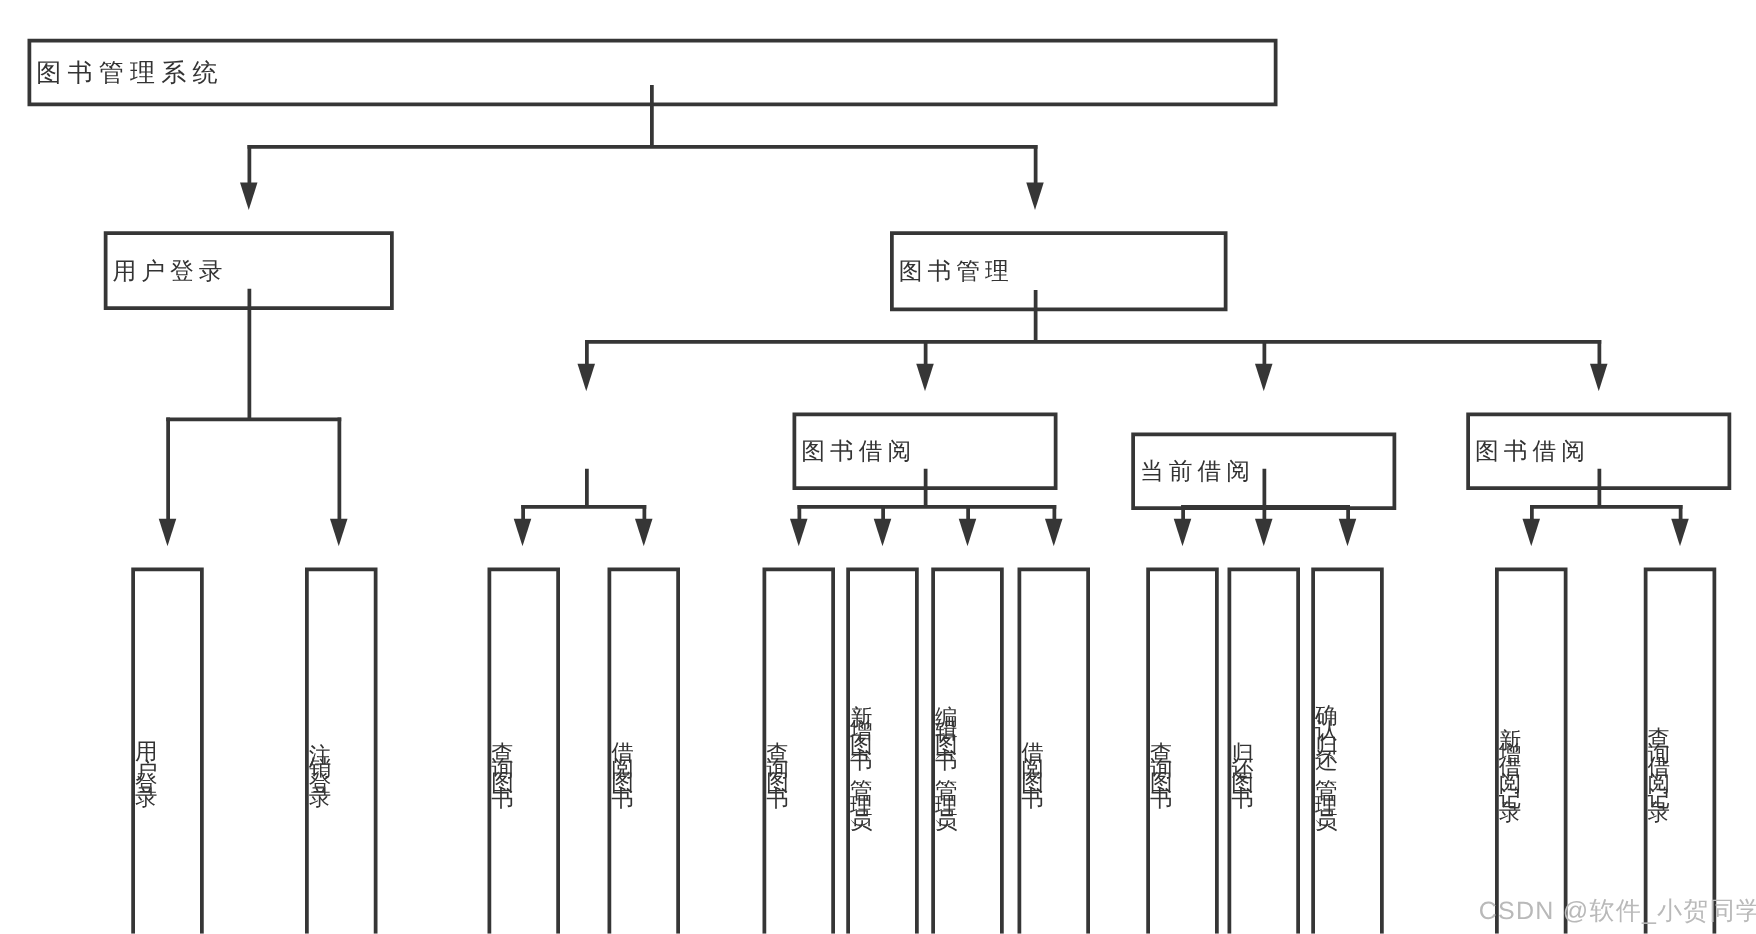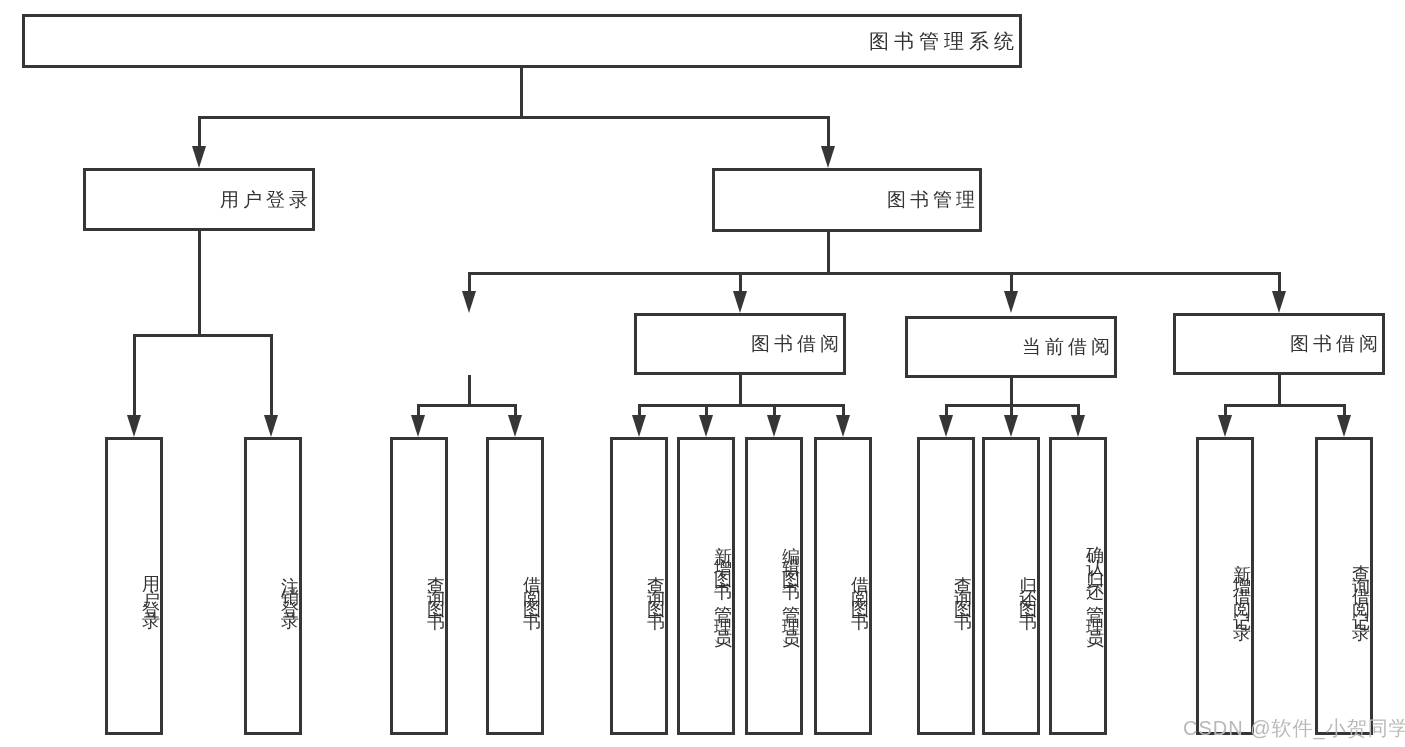--- a/index.html
+++ b/index.html
@@ -14,21 +14,21 @@
   .canvas{
     position:relative;
     width:1405px;height:747px;
     background:#ffffff;
     overflow:hidden;
   }
   .box{
     position:absolute;
     background:var(--box-background);
     border:3px solid var(--line);
-    display:flex;align-items:center;justify-content:flex-end;
+    display:flex;align-items:center;justify-content:flex-start;margin-top:17px;
   }
   .hlabel{
     color:var(--text);
     font-size:19px;
     letter-spacing:4px;
     white-space:nowrap;
     text-indent:4px;
   }
   .root .hlabel{font-size:20px;letter-spacing:5px;}
   .vlabel{
@@ -68,21 +68,21 @@
   <div class="box" style="left:83px;top:168px;width:232px;height:63px">
     <span class="hlabel">用户登录</span>
   </div>
   <div class="box" style="left:712px;top:168px;width:270px;height:64px">
     <span class="hlabel">图书管理</span>
   </div>
 
   <div class="box" style="left:634px;top:313px;width:212px;height:62px">
     <span class="hlabel">图书借阅</span>
   </div>
-  <div class="box" style="left:905px;top:316px;width:212px;height:62px">
+  <div class="box" style="left:905px;top:329px;width:212px;height:62px">
     <span class="hlabel">当前借阅</span>
   </div>
   <div class="box" style="left:1173px;top:313px;width:212px;height:62px">
     <span class="hlabel">图书借阅</span>
   </div>
 
   <div class="box" style="left:105px;top:437px;width:58px;height:298px">
     <span class="vlabel">用户登录</span>
   </div>
   <div class="box" style="left:244px;top:437px;width:58px;height:298px">

